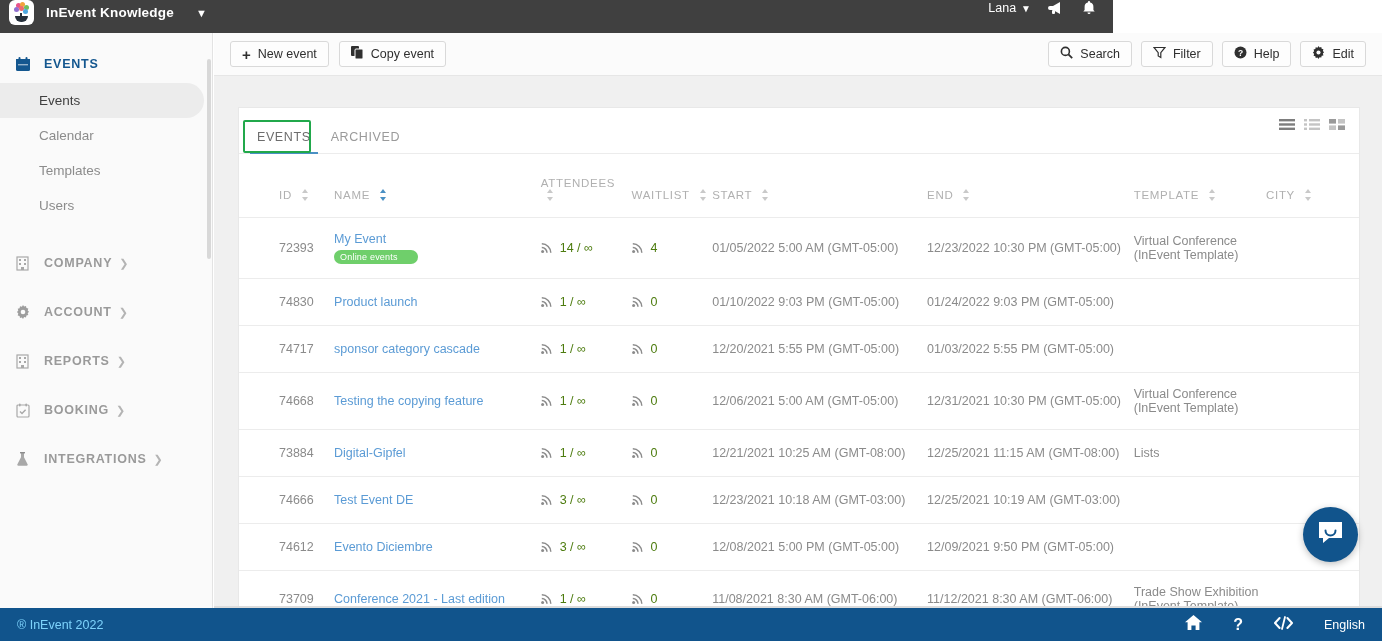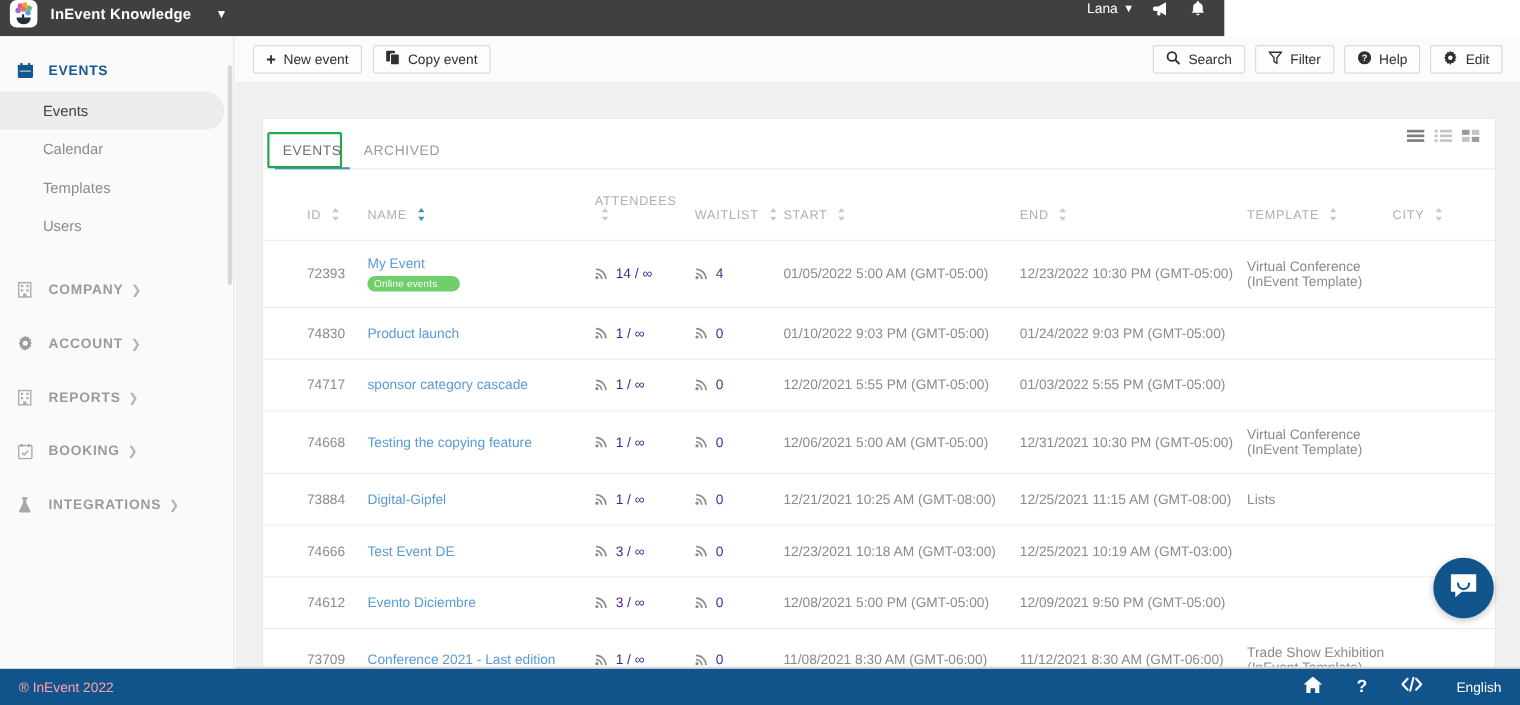--- a/index.html
+++ b/index.html
@@ -151,38 +151,38 @@
   .c-city  { width: 90px; }
 
   thead .c-id { padding-left: 40px !important; }
 
   .ev-link { color: #5b9bd5; font-size: 12.5px; display: block; }
   .badge {
     display: inline-block; margin-top: 4px; background: #6fcf6b;
     color: #ffffff; font-size: 9px; padding: 2px 20px 2px 6px;
     border-radius: 9px; letter-spacing: .2px;
   }
-  .metric { display: flex; align-items: center; gap: 6px; color: #4c1d95; }
+  .metric { display: flex; align-items: center; gap: 6px; color: #4d7c0f; }
   .tpl-line { line-height: 14px; display: block; }
 
   
   #chat-bubble {
     position: absolute; right: 24px; bottom: 46px;
     width: 55px; height: 55px; border-radius: 50%; background: #11548c;
     display: flex; align-items: center; justify-content: center;
     box-shadow: 0 2px 7px rgba(0,0,0,.25); z-index: 40;
   }
 
   
   #footer {
     position: absolute; left: 0; bottom: 0; width: 1382px; height: 33px;
     background: #11548c; display: flex; align-items: center;
     padding: 0 17px; z-index: 50;
   }
-  #footer-copy { color: #fca5a5; font-size: 12.5px; }
+  #footer-copy { color: #7dd3fc; font-size: 12.5px; }
   #footer-right {
     margin-left: auto; display: flex; align-items: center; gap: 31px;
     color: #ffffff;
   }
   #footer-lang { color: #ffffff; font-size: 12.5px; }
 
   
   #content-bottom-line {
     position: absolute; left: 214px; top: 606px; width: 1168px; height: 2px;
     background: #dcdcdc;

